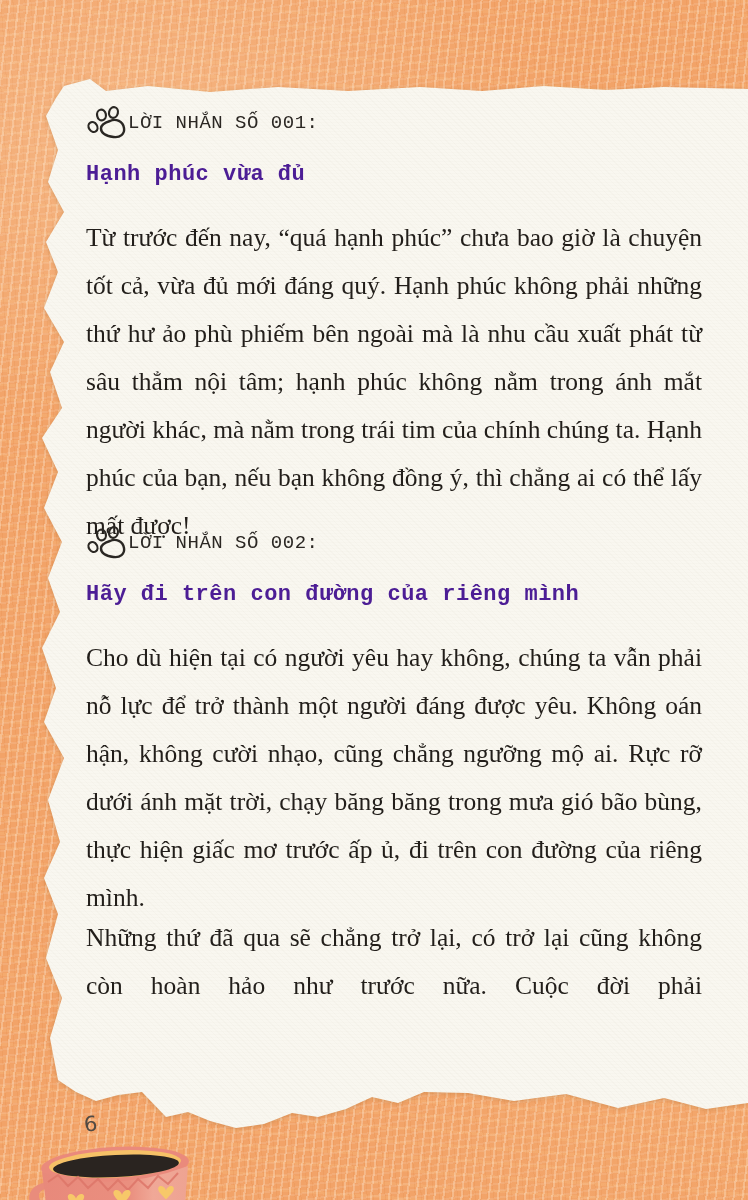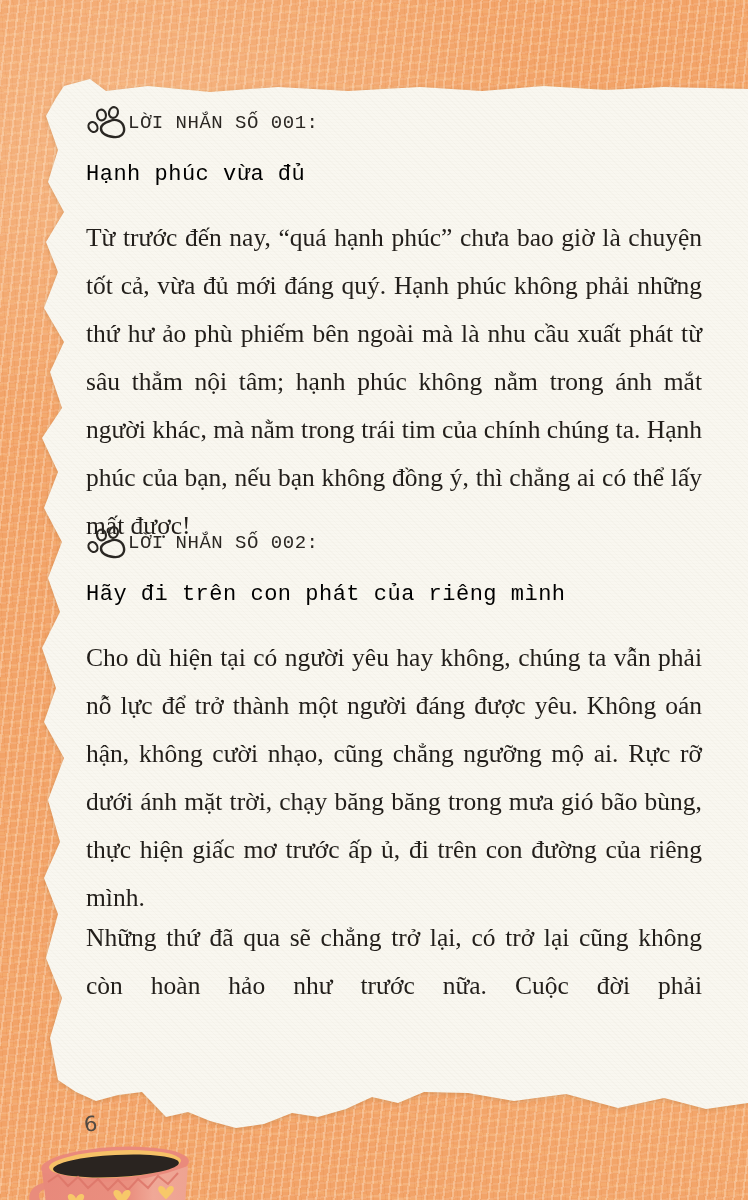--- a/index.html
+++ b/index.html
@@ -57,22 +57,22 @@
   .msg-3{top:894px;}
   .msg-label{
     display:flex;align-items:center;gap:0;height:38px;
     font-family:"Liberation Mono", monospace;
     font-size:19px;letter-spacing:0.5px;color:#2b2723;white-space:nowrap;
   }
   .paw{flex:0 0 auto;}
   .msg-title{
     margin:20px 0 0 0;
     font-family:"Liberation Mono", monospace;
-    font-weight:normal;font-size:22px;letter-spacing:0.5px;
-    color:#000000;white-space:nowrap;
+    font-weight:bold;font-size:22px;letter-spacing:0.5px;
+    color:#4c1d95;white-space:nowrap;
   }
   .msg-body{
     margin:27px 0 0 0;
     font-size:25.5px;line-height:48px;color:#221e1a;
     text-align:justify;hyphens:none;
   }
   .continued{text-align-last:justify;margin-top:20px;}
   .page-number{
     position:absolute;left:84px;top:1112px;
     font-family:"DejaVu Sans", sans-serif;
@@ -107,21 +107,21 @@
   <section class="msg msg-2">
     <div class="msg-label">
       <svg class="paw" width="42" height="36" viewBox="0 0 42 36" fill="none">
         <ellipse cx="7" cy="22" rx="4.2" ry="5.2" transform="rotate(-32 7 22)" stroke="#2a2723" stroke-width="2.2"></ellipse>
         <ellipse cx="15.5" cy="10" rx="4.4" ry="5.4" transform="rotate(-12 15.5 10)" stroke="#2a2723" stroke-width="2.2"></ellipse>
         <ellipse cx="27.5" cy="7.5" rx="4.4" ry="5.4" transform="rotate(14 27.5 7.5)" stroke="#2a2723" stroke-width="2.2"></ellipse>
         <path d="M24,16 C30,13 37,16.5 38,23 C39,29 34,33 27.5,32 C20,31 15,28.5 15,23.5 C15,19.5 19,17.5 24,16 Z" stroke="#2a2723" stroke-width="2.4"></path>
       </svg>
       <span>LỜI NHẮN SỐ 002:</span>
     </div>
-    <h2 class="msg-title">Hãy đi trên con phát của riêng mình</h2>
+    <h2 class="msg-title">Hãy đi trên con đường của riêng mình</h2>
     <p class="msg-body">Cho dù hiện tại có người yêu hay không, chúng ta vẫn phải nỗ lực để trở thành một người đáng được yêu. Không oán hận, không cười nhạo, cũng chẳng ngưỡng mộ ai. Rực rỡ dưới ánh mặt trời, chạy băng băng trong mưa gió bão bùng, thực hiện giấc mơ trước ấp ủ, đi trên con đường của riêng mình.</p>
   </section>
 
   <section class="msg msg-3">
     <p class="msg-body continued">Những thứ đã qua sẽ chẳng trở lại, có trở lại cũng không còn hoàn hảo như trước nữa. Cuộc đời phải</p>
   </section>
 
   <div class="page-number">6</div>
 
   <svg class="mug" width="180" height="75" viewBox="0 0 180 75">

